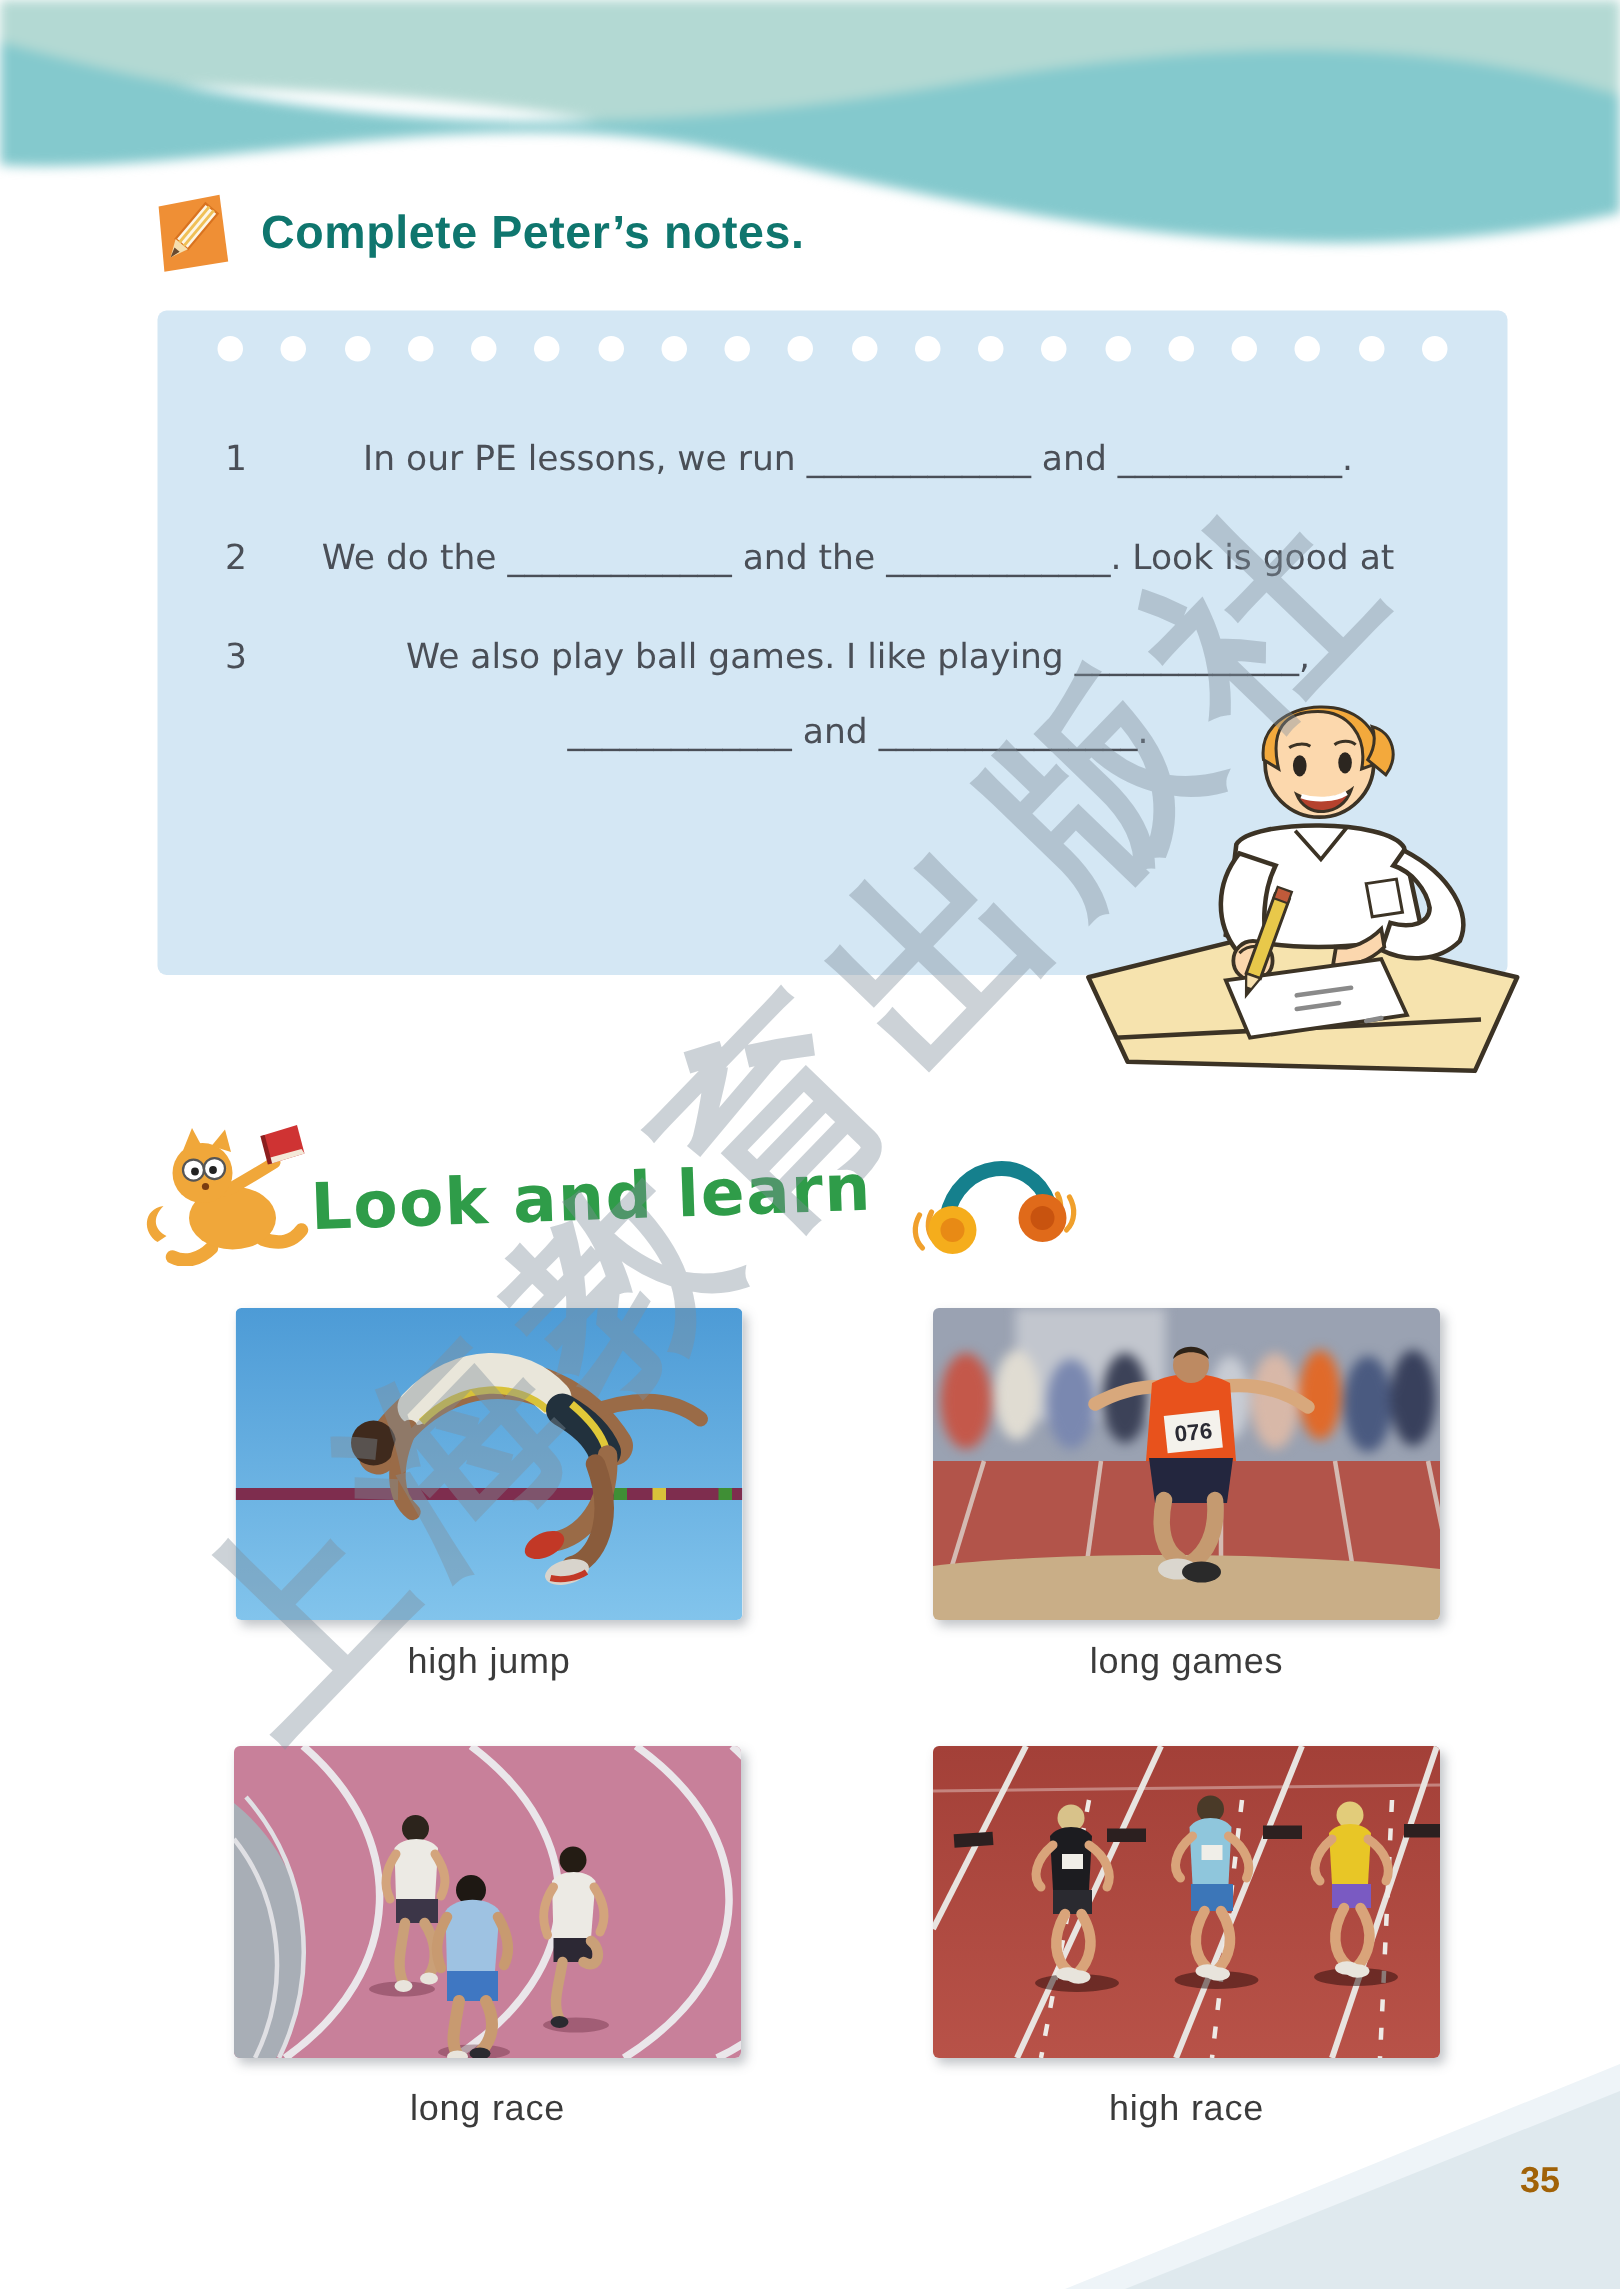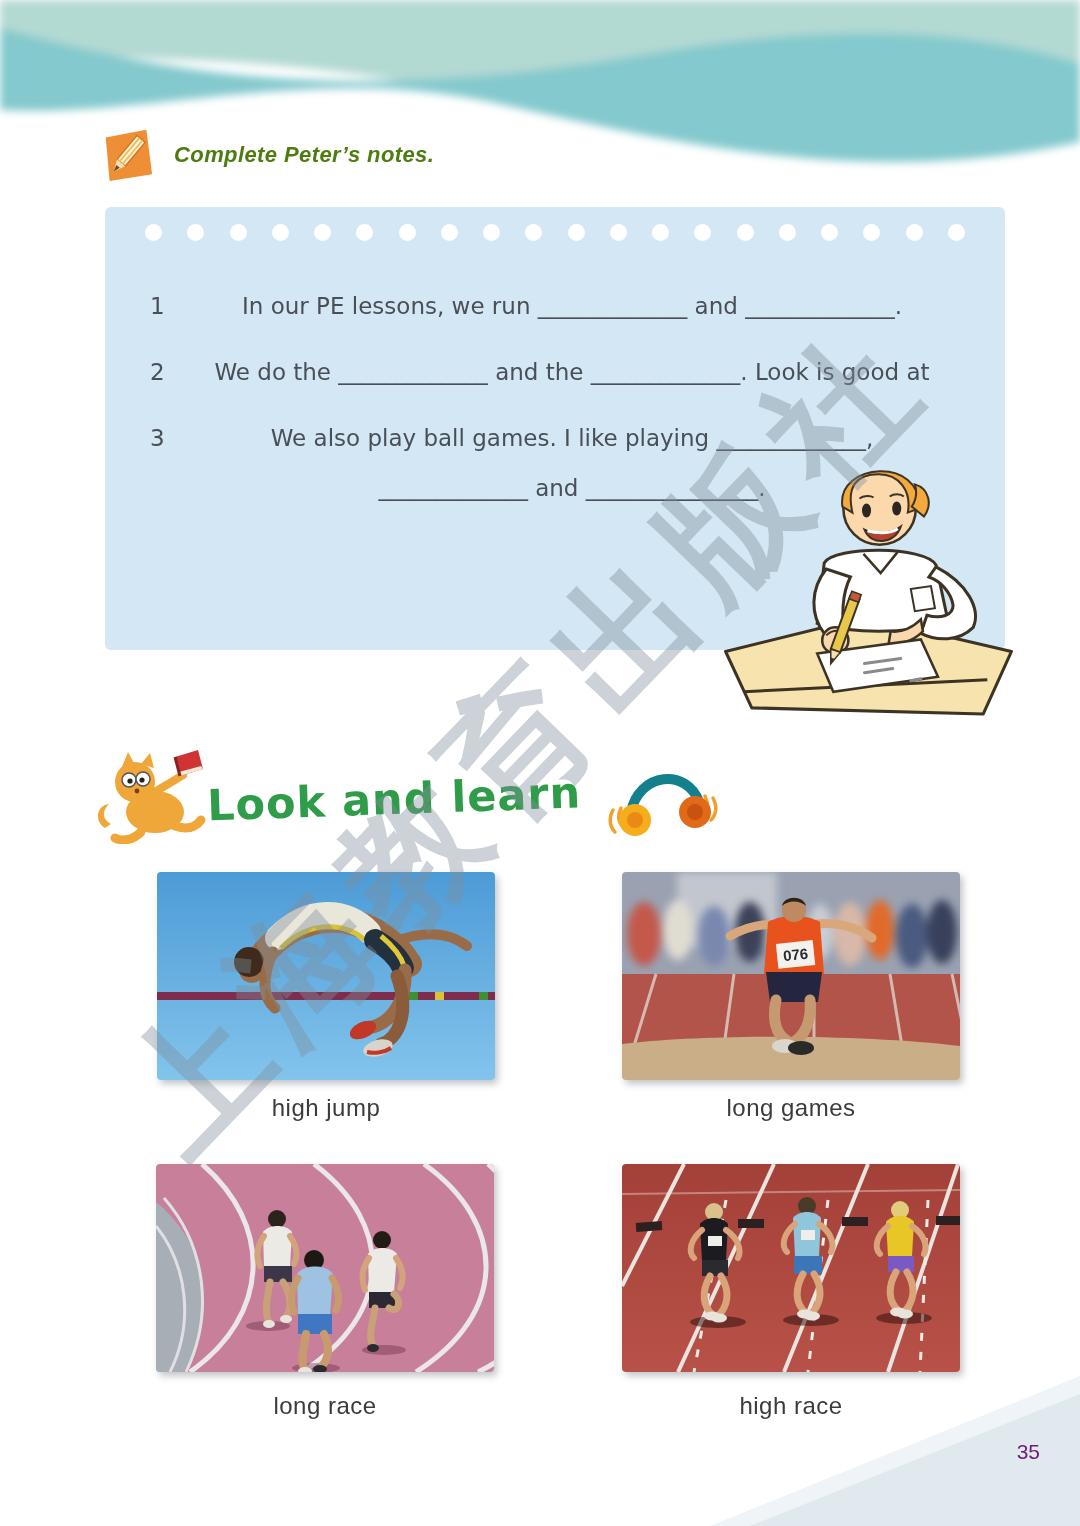--- a/index.html
+++ b/index.html
@@ -4,21 +4,21 @@
 <style>
   html,body{margin:0;padding:0;}
   body{
     width:1080px;height:1526px;position:relative;overflow:hidden;
     background:#ffffff;font-family:"Liberation Sans",sans-serif;
   }
   
   .top-wave{position:absolute;left:0;top:0;width:1080px;height:260px;pointer-events:none;}
   
   .heading-row{position:absolute;left:98px;top:126px;display:flex;align-items:center;gap:18px;}
-  .heading-text{font-size:22px;font-weight:bold;font-style:italic;color:#4d7c0f;letter-spacing:.4px;}
+  .heading-text{font-size:31px;font-weight:bold;color:#0f766e;letter-spacing:.4px;}
   
   .notes-box{position:absolute;left:105px;top:207px;width:900px;height:443px;
     background:#d4e7f4;border-radius:6px;}
   .dots{display:flex;justify-content:space-between;padding:17px 40px 0 40px;}
   .dot{width:17px;height:17px;border-radius:50%;background:#ffffff;}
   .notes-content{margin-top:40px;margin-left:45px;width:800px;color:#4a4f57;
     font-family:"DejaVu Sans",sans-serif;font-size:23px;}
   .note{display:flex;margin-bottom:16px;}
   .note-num{width:44px;flex:none;line-height:50px;}
   .note-lines{flex:1;}
@@ -36,21 +36,21 @@
   .photo{position:absolute;width:338px;height:208px;border-radius:4px;overflow:hidden;
     box-shadow:3px 4px 7px rgba(80,90,100,.35);}
   .photo svg{display:block;}
   .p1{left:157px;top:872px;} .p2{left:622px;top:872px;}
   .p3{left:156px;top:1164px;} .p4{left:622px;top:1164px;}
   .caption{position:absolute;width:338px;text-align:center;font-size:24px;color:#3b3b3b;letter-spacing:.5px;}
   .c1{left:157px;top:1094px;} .c2{left:622px;top:1094px;}
   .c3{left:156px;top:1392px;} .c4{left:622px;top:1392px;}
   
   .corner-wedge{position:absolute;right:0;bottom:0;pointer-events:none;}
-  .page-number{position:absolute;right:40px;top:1440px;font-size:21px;font-weight:normal;color:#701a75;z-index:5;}
+  .page-number{position:absolute;right:40px;top:1440px;font-size:24px;font-weight:bold;color:#a16207;z-index:5;}
   
   .watermark{position:absolute;left:150px;top:1035px;z-index:40;pointer-events:none;
     transform-origin:0 50%;transform:rotate(-46deg);white-space:nowrap;
     font-size:138px;font-weight:bold;letter-spacing:16px;color:rgba(128,142,156,.40);
     font-family:"DejaVu Sans",sans-serif;}
 </style>
 </head>
 <body>
 
 <svg class="top-wave" viewBox="0 0 1080 260" xmlns="http://www.w3.org/2000/svg">

